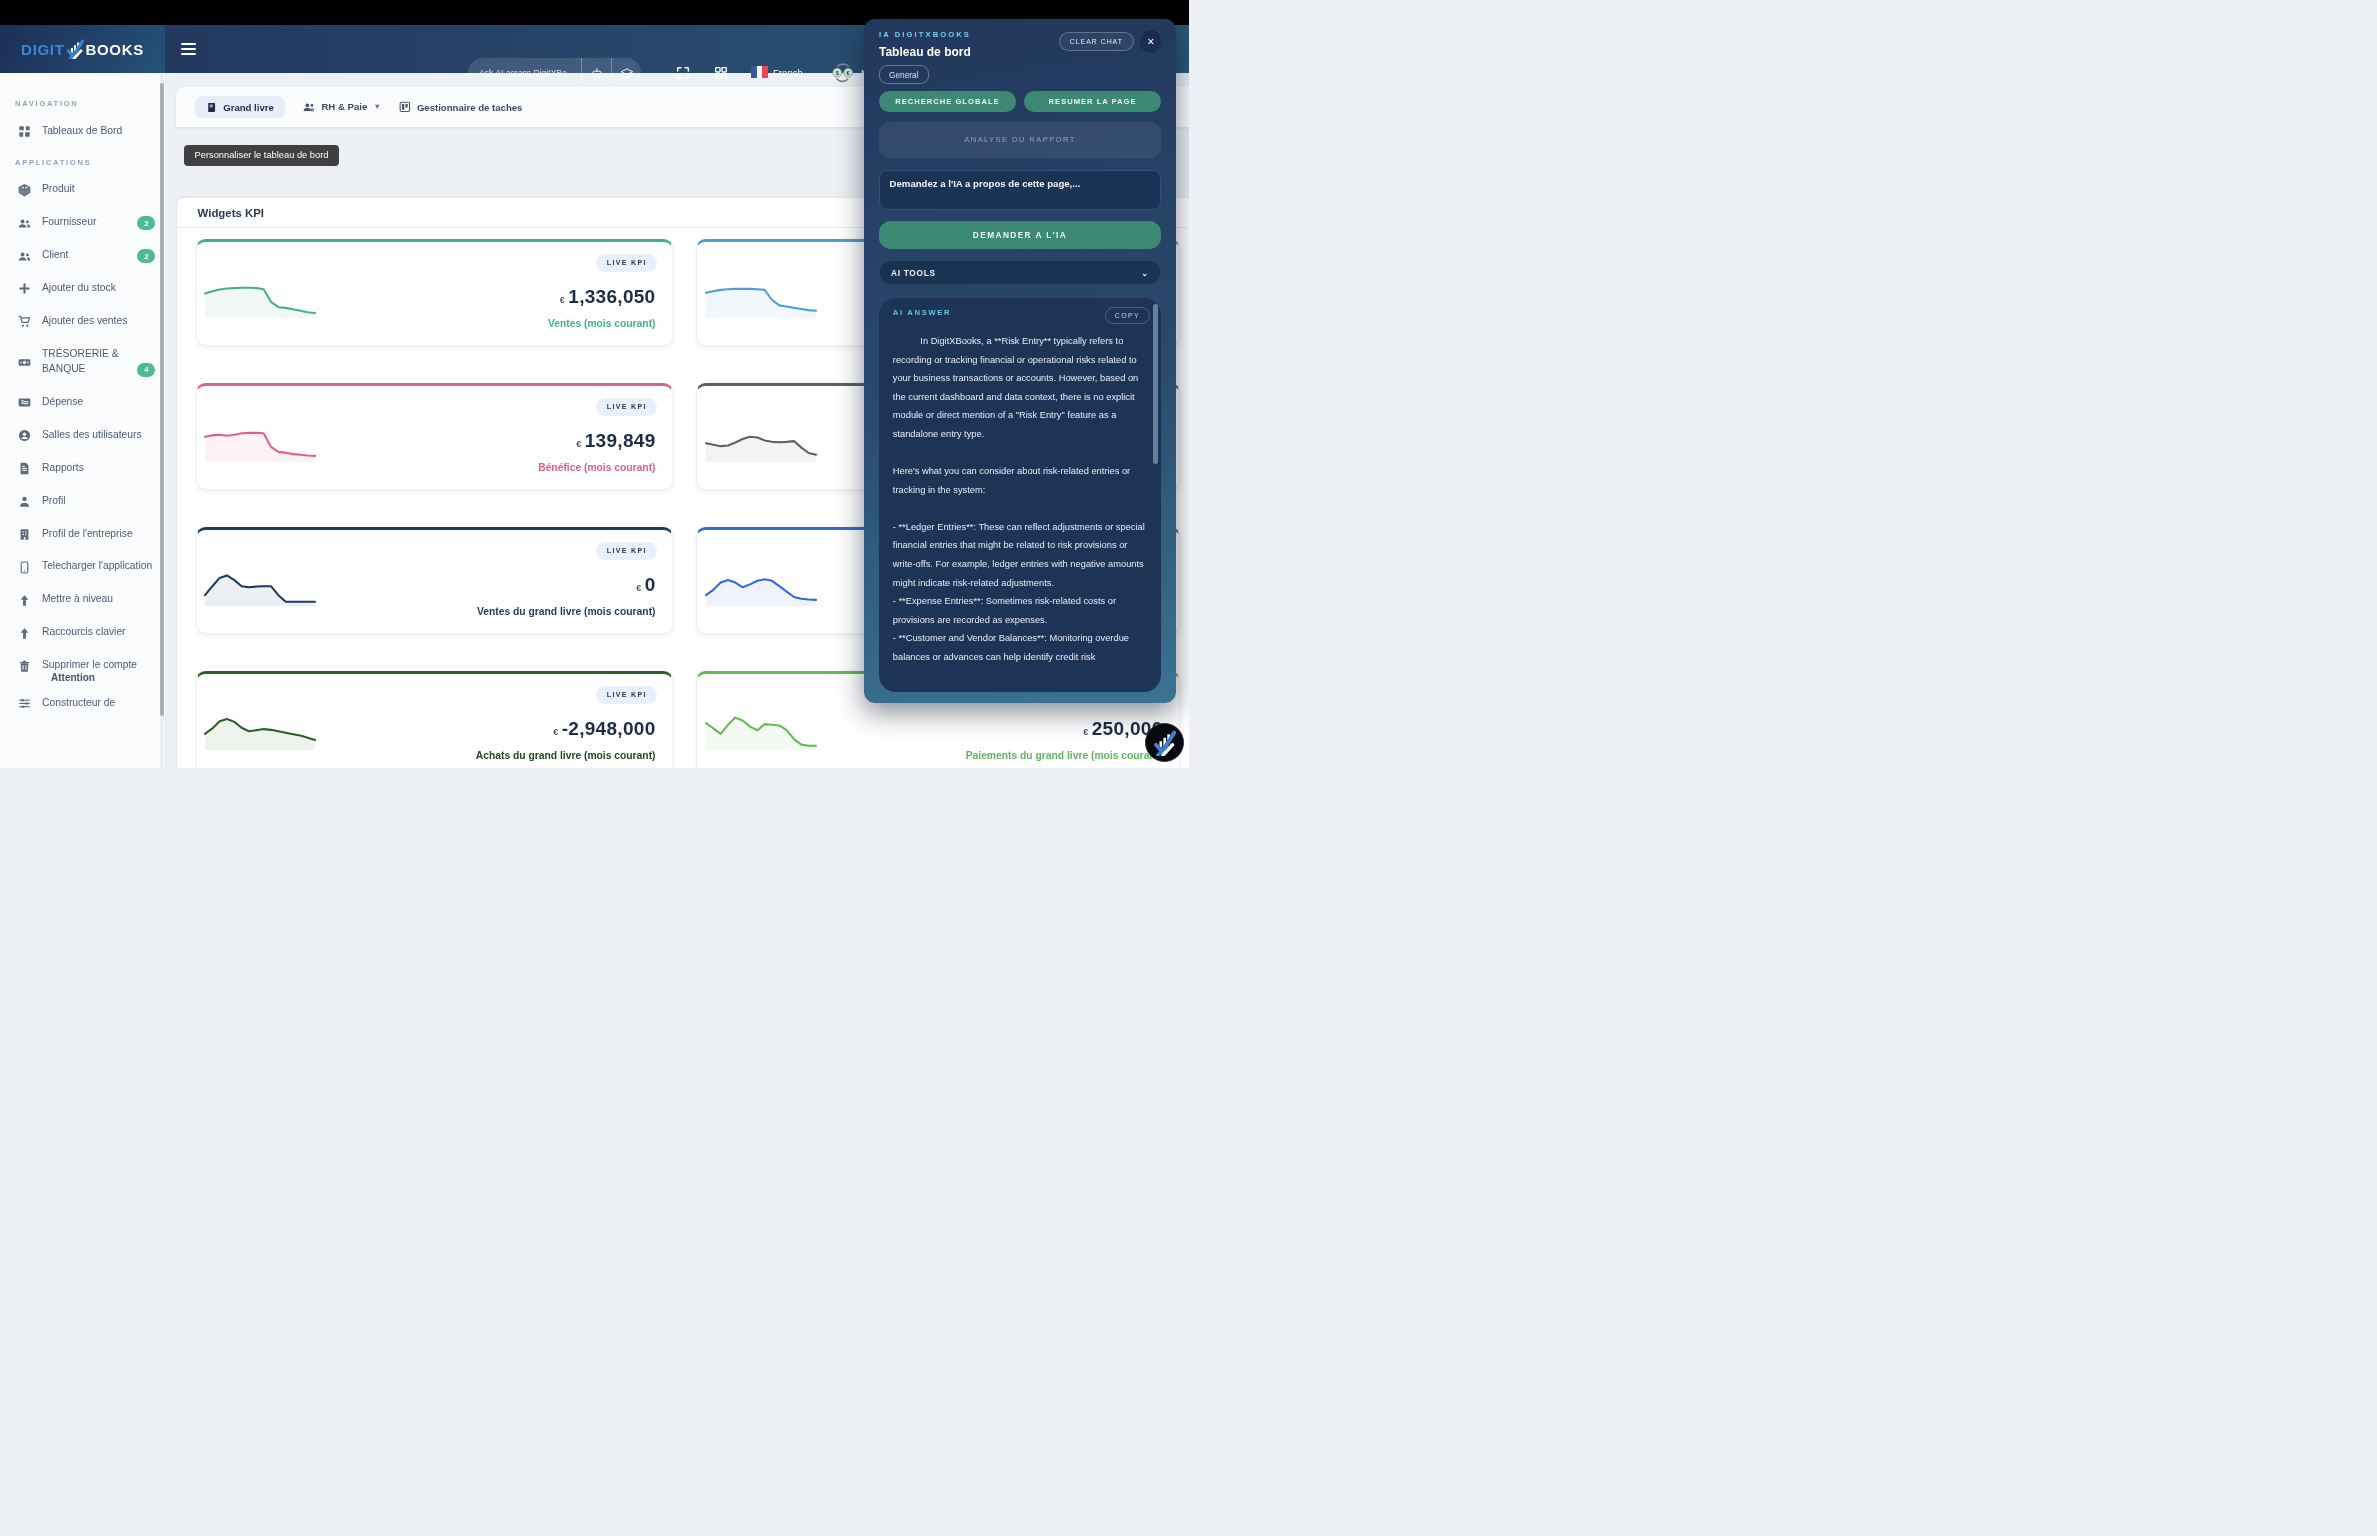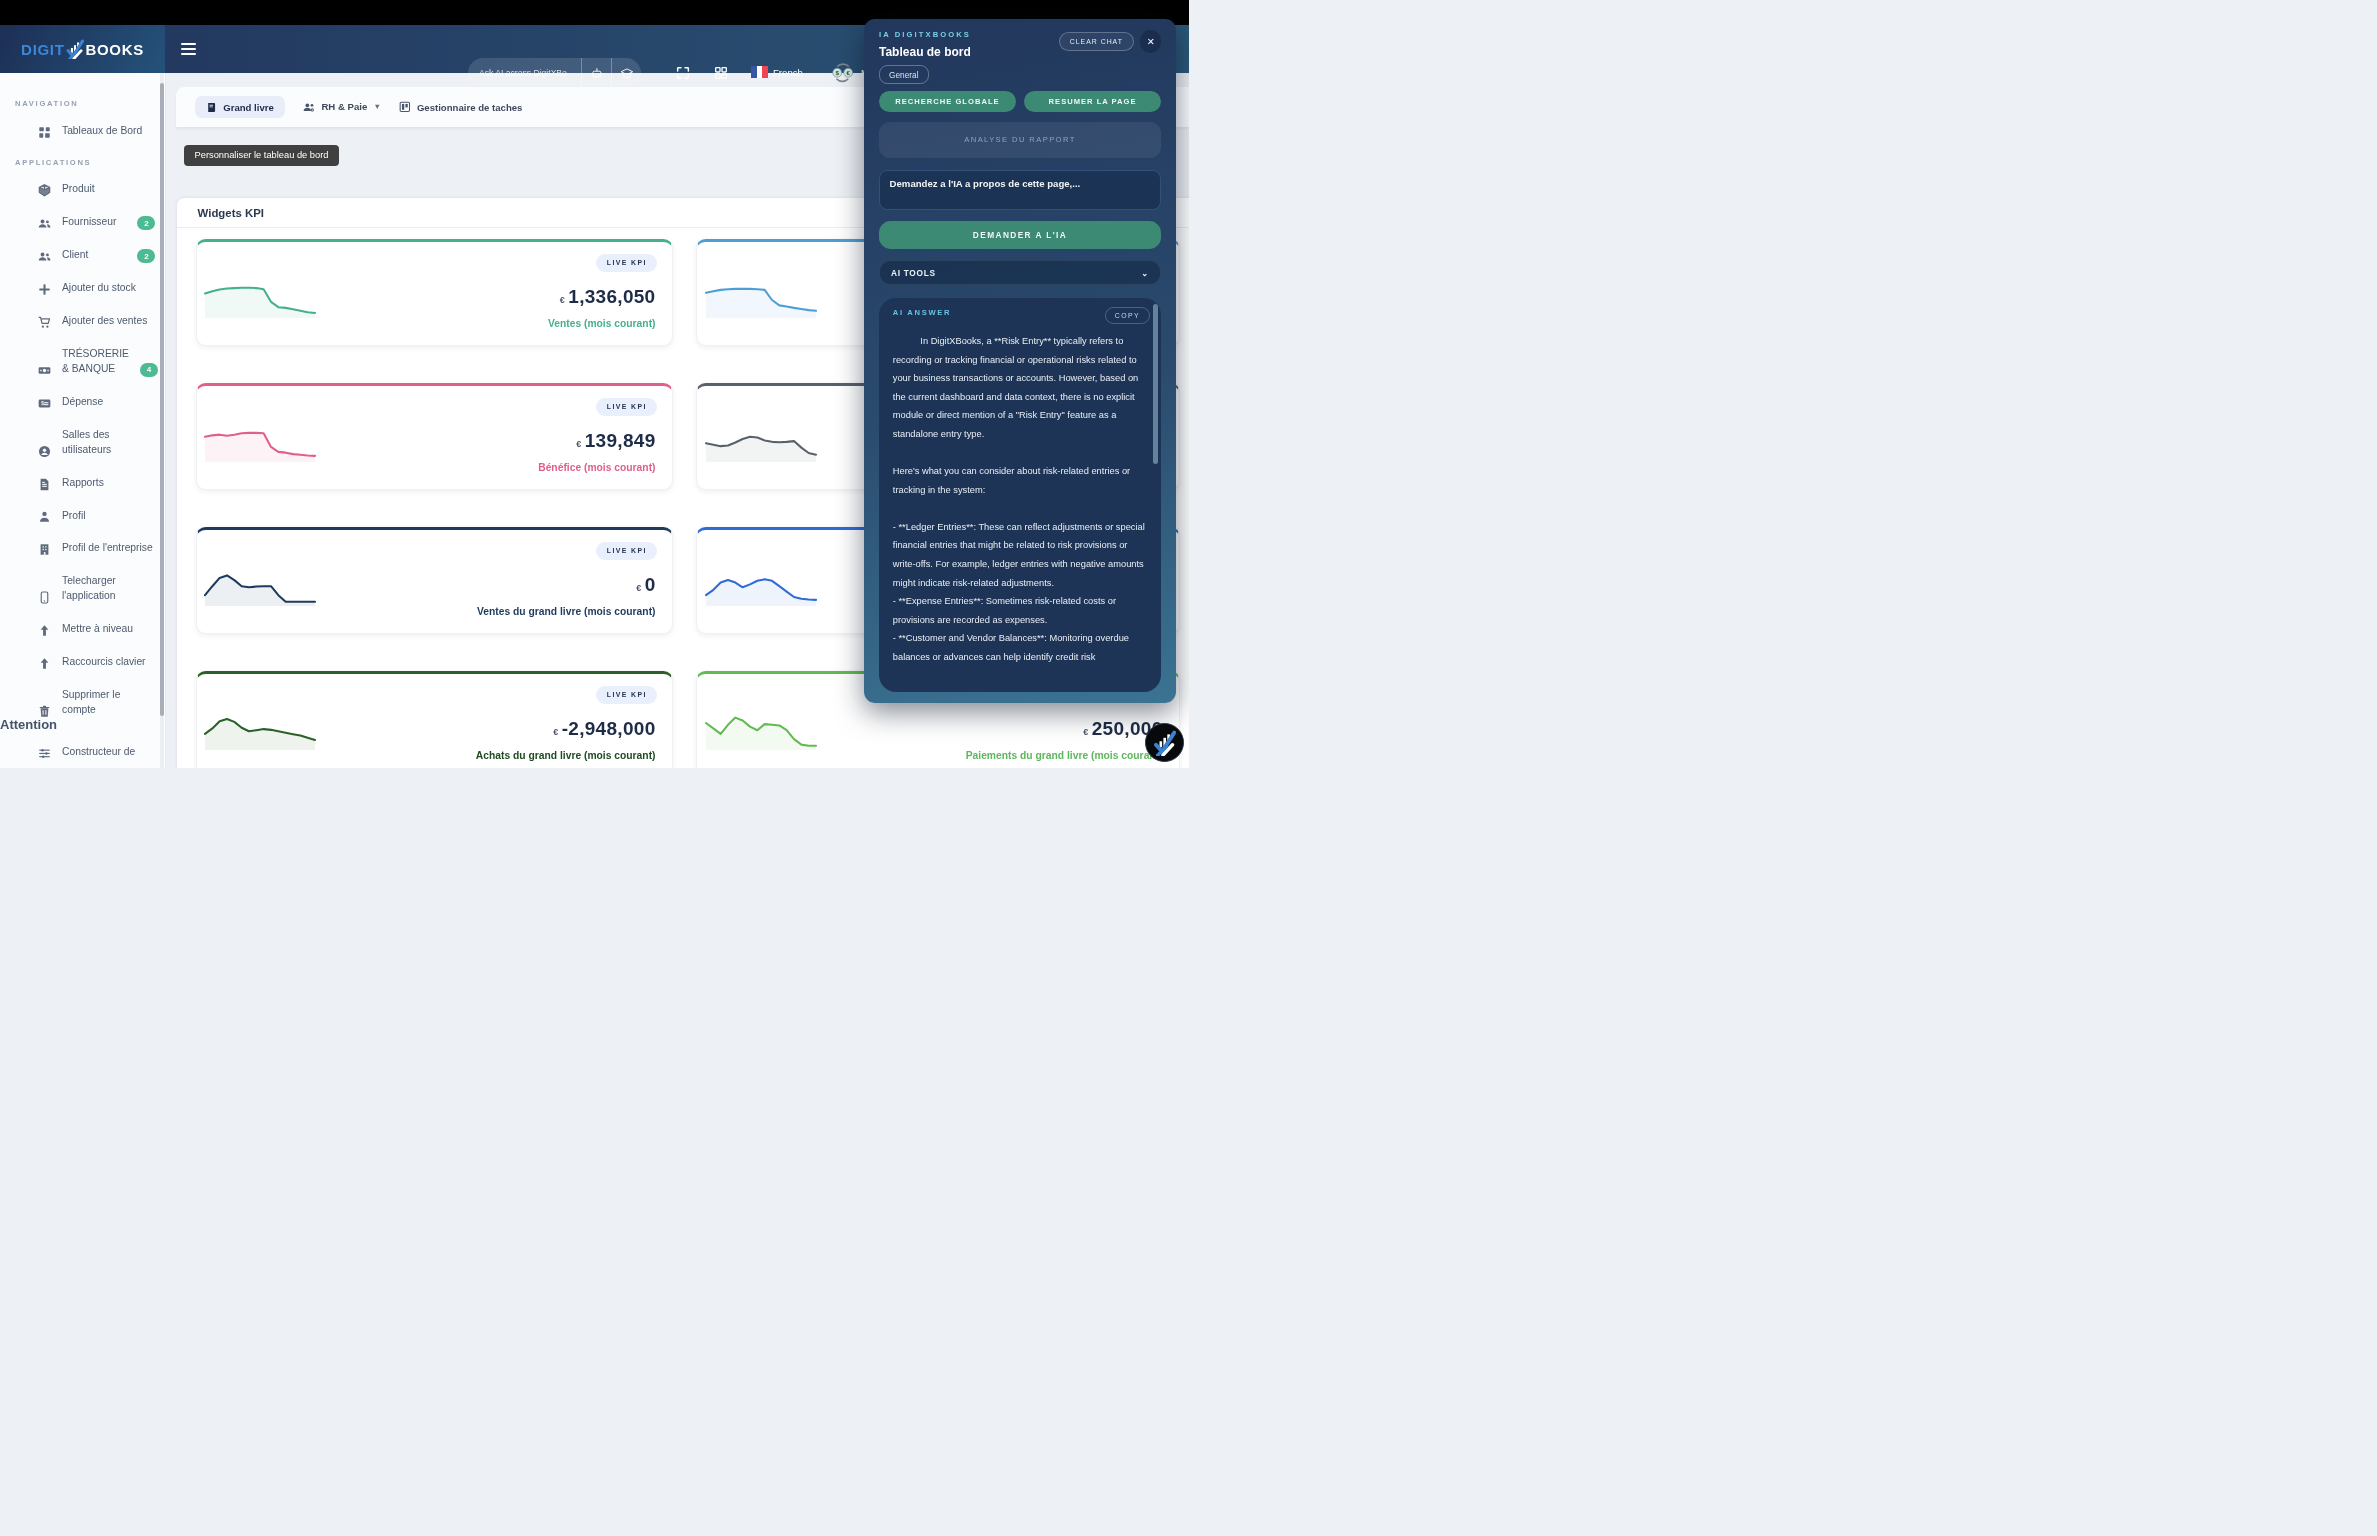--- a/index.html
+++ b/index.html
@@ -28,26 +28,26 @@
     border-left:0.7px solid rgba(255,255,255,.3);cursor:pointer;}
   .hicon{position:absolute;top:40px;cursor:pointer;}
   .htxt{position:absolute;color:#fff;font-size:9.6px;top:42px;white-space:nowrap;}
   .flag{position:absolute;top:41px;width:17px;height:11.7px;display:flex;cursor:pointer;}
   .flag i{flex:1;}
   
   .sidebar{position:absolute;left:0;top:73px;width:165px;height:695px;background:#fbfcfd;
     border-right:0.7px solid #e7eaee;overflow:hidden;}
   .sb-inner{padding:16.5px 0 0 0;}
   .sb-title{font-size:7.6px;font-weight:700;letter-spacing:1.7px;color:#97a1b2;margin:9.6px 0 6.9px 15px;}
-  .sb-item{display:flex;align-items:flex-end;gap:11px;padding:9px 9.6px 9px 18px;cursor:pointer;position:relative;margin-left:20px;}
+  .sb-item{display:flex;align-items:center;gap:11px;padding:9px 9.6px 9px 18px;cursor:pointer;position:relative;}
   .sb-item .lbl{font-size:10.3px;color:#4d5a6e;line-height:1.45;flex:1;}
   .sb-badge{background:#4eba92;color:#fff;font-size:8px;font-weight:700;border-radius:7.6px;
     min-width:18px;height:13.8px;display:flex;align-items:center;justify-content:center;margin-top:0.7px;}
   .sb-badge.low{align-self:flex-end;}
-  .sb-sub{font-size:13px;font-weight:700;color:#46526b;text-align:left;padding:0 19px 4.1px 0;margin-top:-4.1px;}
+  .sb-sub{font-size:10px;font-weight:700;color:#46526b;text-align:center;padding:0 19px 4.1px 0;margin-top:-4.1px;}
   .icn{width:13px;height:13px;flex:none;fill:#5f6b7d;margin-top:0.7px;}
   .sb-scroll{position:absolute;right:0.7px;top:0;width:4.1px;height:695px;background:#eceef1;}
   .sb-thumb{position:absolute;right:0;top:9.6px;width:4.1px;height:633px;background:#a7aeb8;border-radius:2.1px;cursor:pointer;}
   
   .tabband{position:absolute;left:176px;top:87px;width:1013px;height:40px;background:#fbfcfe;
     border-radius:8.3px 0 0 0;box-shadow:0 1.4px 2.8px rgba(40,50,70,.06);display:flex;align-items:center;gap:18px;padding-left:19px;box-sizing:border-box;}
   .tab{display:flex;align-items:center;gap:6.2px;font-size:9.6px;font-weight:700;color:#3e4a5c;cursor:pointer;white-space:nowrap;}
   .tab.active{background:#e9edfa;border-radius:6.9px;padding:5.5px 11px;color:#1e2b47;}
   .chev{font-size:7.6px;color:#65718a;}
   

